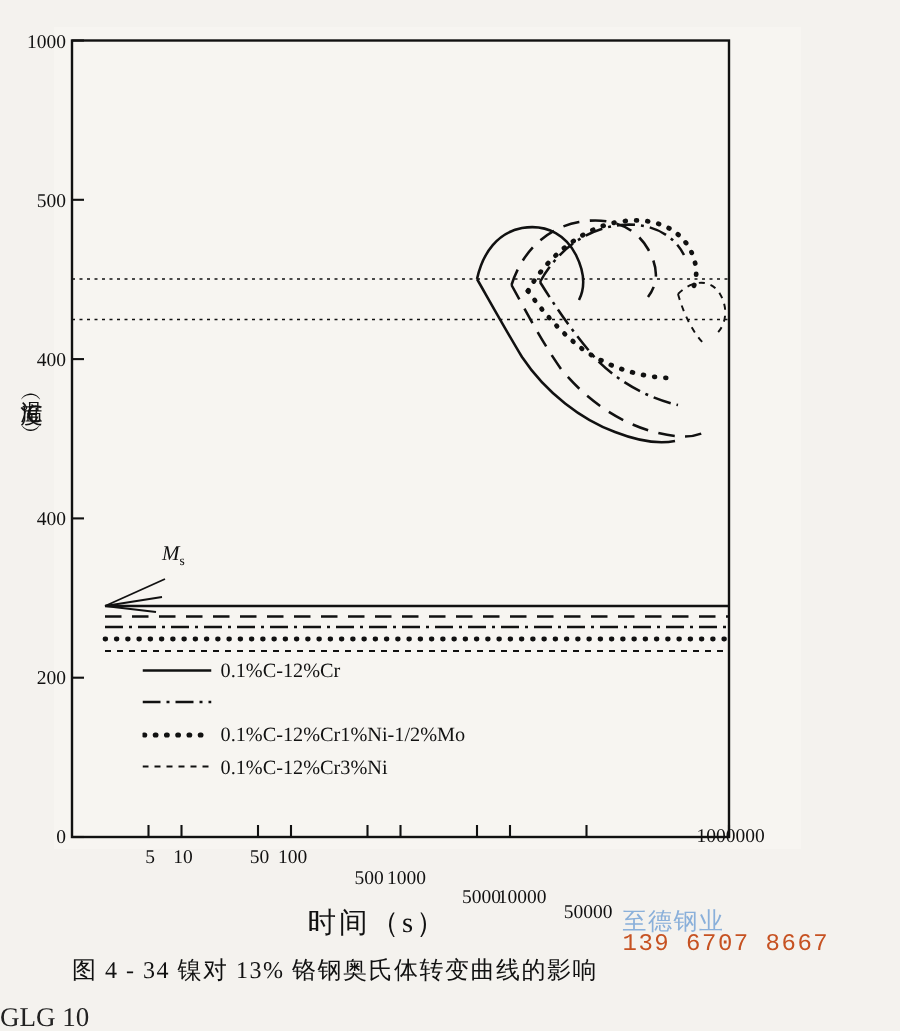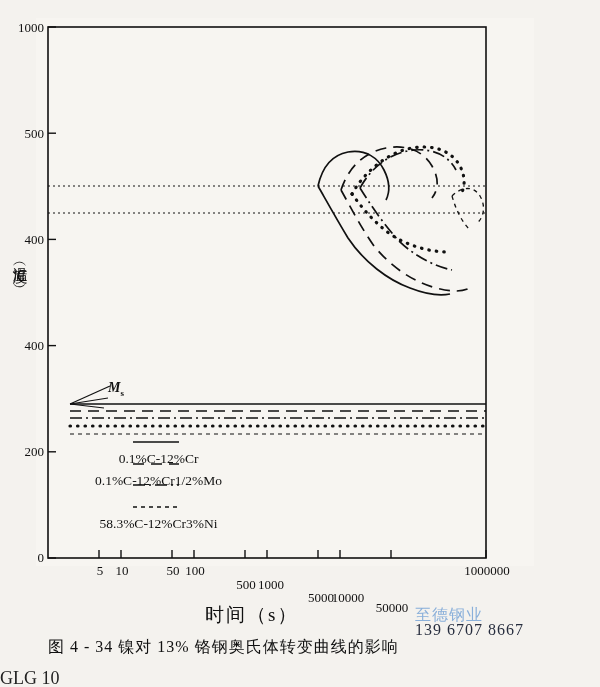--- a/index.html
+++ b/index.html
@@ -45,36 +45,35 @@
   .legend{
     position:absolute;
     left:95px;top:436px;
     font-size:13.5px;
     line-height:21.5px;
   }
   .legend-row{
     display:flex;
     align-items:center;
     height:21.5px;
-    flex-direction:column;
   }
   .legend-key{
     width:46px;height:12px;
     margin-right:6px;
     position:relative;
     flex:0 0 auto;
   }
   .legend-key svg{display:block;}
   .legend-text{white-space:nowrap;font-family:"Liberation Serif", serif;}
   .ms-label{
     position:absolute;
-    left:108px;top:380px;
+    left:108px;top:362px;
     font-size:14px;
     font-style:italic;
-    font-weight:bold;
+    font-weight:normal;
   }
   .ms-label sub{font-size:9px;font-style:normal;}
   .caption{
     position:absolute;
     left:48px;top:637px;
     font-size:16px;
     letter-spacing:1px;
     white-space:nowrap;
   }
   .corner-note{
@@ -85,21 +84,21 @@
   }
   .watermark{
     position:absolute;
     left:415px;top:607px;
     font-size:16px;
     color:#7fa9d8;
     line-height:15px;
     opacity:.9;
     letter-spacing:1px;
   }
-  .watermark .wm2{color:#0f172a;}
+  .watermark .wm2{color:#c2410c;font-family:Liberation Mono, monospace;}
 </style>
 </head>
 <body>
 
 <svg id="figure" viewBox="0 0 600 687">
 
   <rect x="0" y="0" width="600" height="687" fill="#f4f2ee"></rect>
   <rect x="36" y="18" width="498" height="548" fill="#faf8f4" opacity="0.5"></rect>
 
   <g stroke="#111" fill="none" stroke-width="1.6">
@@ -188,55 +187,55 @@
 
 <div class="tick-x" style="left:91px;top:563px;width:18px;">5</div>
 <div class="tick-x" style="left:110px;top:563px;width:24px;">10</div>
 <div class="tick-x" style="left:163px;top:563px;width:20px;">50</div>
 <div class="tick-x" style="left:182px;top:563px;width:26px;">100</div>
 <div class="tick-x" style="left:233px;top:577px;width:26px;">500</div>
 <div class="tick-x" style="left:254px;top:577px;width:34px;">1000</div>
 <div class="tick-x" style="left:304px;top:590px;width:34px;">5000</div>
 <div class="tick-x" style="left:327px;top:590px;width:42px;">10000</div>
 <div class="tick-x" style="left:371px;top:600px;width:42px;">50000</div>
-<div class="tick-x" style="left:447px;top:563px;width:80px;">1000000</div>
+<div class="tick-x" style="left:447px;top:549px;width:80px;">1000000</div>
 
 <div class="ms-label"><span>M</span><sub>s</sub></div>
 
 <div class="legend">
   <div class="legend-row">
     <span class="legend-key">
       <svg width="46" height="12">
           <line x1="0" y1="6" x2="46" y2="6" stroke="#111" stroke-width="1.7"></line>
         </svg>
     </span>
     <span class="legend-text">0.1%C-12%Cr</span>
   </div>
   <div class="legend-row">
     <span class="legend-key">
       <svg width="46" height="12">
-          <line x1="0" y1="6" x2="46" y2="6" stroke="#111" stroke-width="1.7" stroke-dasharray="11 7"></line>
-        </svg>
-    </span>
-    <span class="legend-text">0.1%C-12%Cr1/2%Mo</span>
-  </div>
-  <div class="legend-row">
-    <span class="legend-key">
-      <svg width="46" height="12">
           <line x1="0" y1="6" x2="46" y2="6" stroke="#111" stroke-width="1.7" stroke-dasharray="12 4 2 4"></line>
         </svg>
     </span>
   </div>
   <div class="legend-row">
     <span class="legend-key">
       <svg width="46" height="12">
+          <line x1="1" y1="6" x2="45" y2="6" stroke="#111" stroke-width="3.4" stroke-linecap="round" stroke-dasharray="0.5 7"></line>
+        </svg>
+    </span>
+    <span class="legend-text">0.1%C-12%Cr1%Ni-1/2%Mo</span>
+  </div>
+  <div class="legend-row">
+    <span class="legend-key">
+      <svg width="46" height="12">
           <line x1="0" y1="6" x2="46" y2="6" stroke="#111" stroke-width="1.3" stroke-dasharray="4 4"></line>
         </svg>
     </span>
-    <span class="legend-text">58.3%C-12%Cr3%Ni</span>
+    <span class="legend-text">0.1%C-12%Cr3%Ni</span>
   </div>
 </div>
 
 <div class="caption">图 4 - 34   镍对 13% 铬钢奥氏体转变曲线的影响</div>
 <div class="corner-note">GLG 10</div>
 
 <div class="watermark">
   <div>至德钢业</div>
   <div class="wm2">139 6707 8667</div>
 </div>

